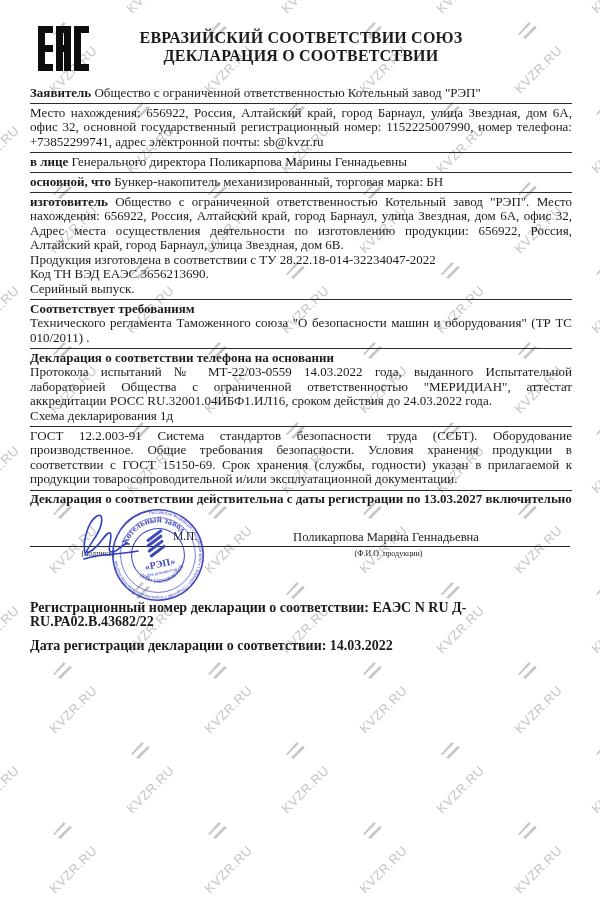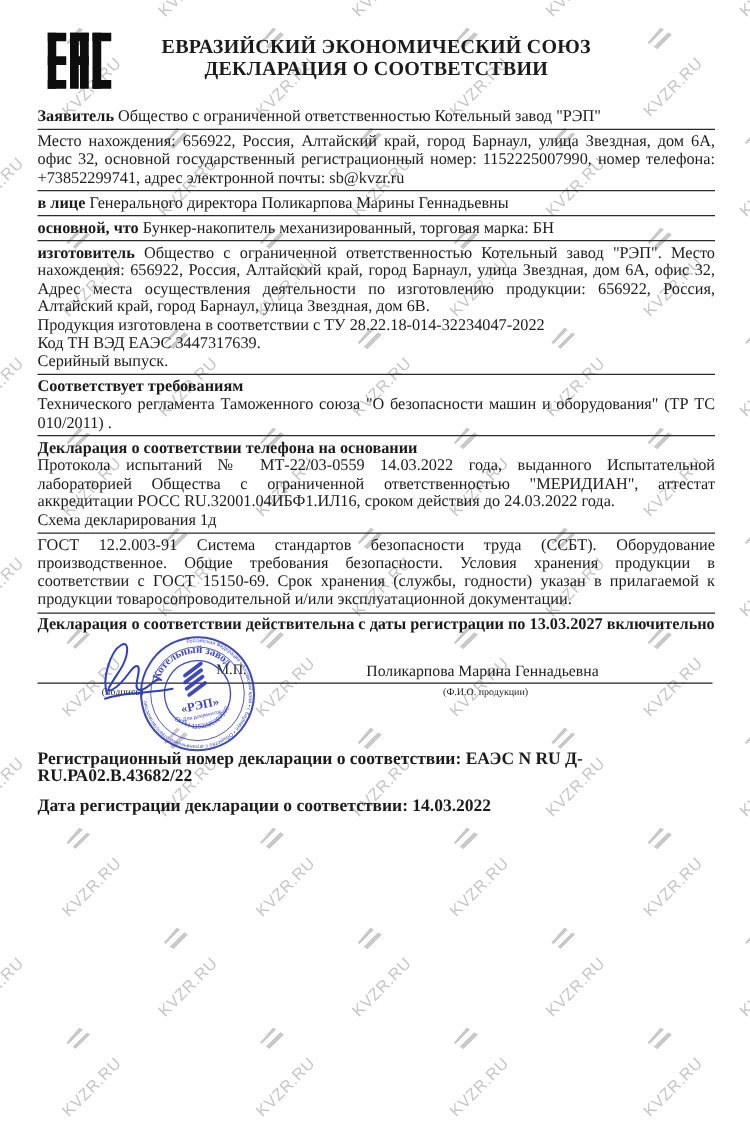--- a/index.html
+++ b/index.html
@@ -162,21 +162,21 @@
           <rect x="18" y="0" width="15" height="7"></rect>
             <rect x="18" y="0" width="7" height="45"></rect>
             <rect x="26" y="0" width="7" height="45"></rect>
             <rect x="18" y="19" width="15" height="7"></rect>
           <rect x="36" y="0" width="7" height="45"></rect>
             <rect x="36" y="0" width="15" height="7"></rect>
             <rect x="36" y="38" width="15" height="7"></rect>
         </g>
       </svg>
       <div class="titles">
-        <div>ЕВРАЗИЙСКИЙ ЭКОНОМИЧЕСКИЙ СОЮЗ</div>
+        <div>ЕВРАЗИЙСКИЙ СООТВЕТСТВИИ СОЮЗ</div>
         <div>ДЕКЛАРАЦИЯ О СООТВЕТСТВИИ</div>
       </div>
     </div>
 
     <div class="sec">
       <p><span class="b">Заявитель</span>
       <span>Общество с ограниченной ответственностью Котельный завод "РЭП"</span></p>
     </div>
 
     <div class="sec">
@@ -190,21 +190,21 @@
 
     <div class="sec">
       <p><span class="b">основной, что</span>
       <span>Бункер-накопитель механизированный, торговая марка: БН</span></p>
     </div>
 
     <div class="sec">
       <p class="just"><span class="b">изготовитель</span>
       <span>Общество с ограниченной ответственностью Котельный завод "РЭП". Место нахождения: 656922, Россия, Алтайский край, город Барнаул, улица Звездная, дом 6А, офис 32, Адрес места осуществления деятельности по изготовлению продукции: 656922, Россия, Алтайский край, город Барнаул, улица Звездная, дом 6В.</span></p>
       <p>Продукция изготовлена в соответствии с ТУ 28.22.18-014-32234047-2022</p>
-      <p>Код ТН ВЭД ЕАЭС 3447317639.</p>
+      <p>Код ТН ВЭД ЕАЭС 3656213690.</p>
       <p>Серийный выпуск.</p>
     </div>
 
     <div class="sec">
       <p class="b">Соответствует требованиям</p>
       <p class="just">Технического регламента Таможенного союза "О безопасности машин и оборудования" (ТР ТС 010/2011) .</p>
     </div>
 
     <div class="sec">
       <p class="b">Декларация о соответствии телефона на основании</p>

